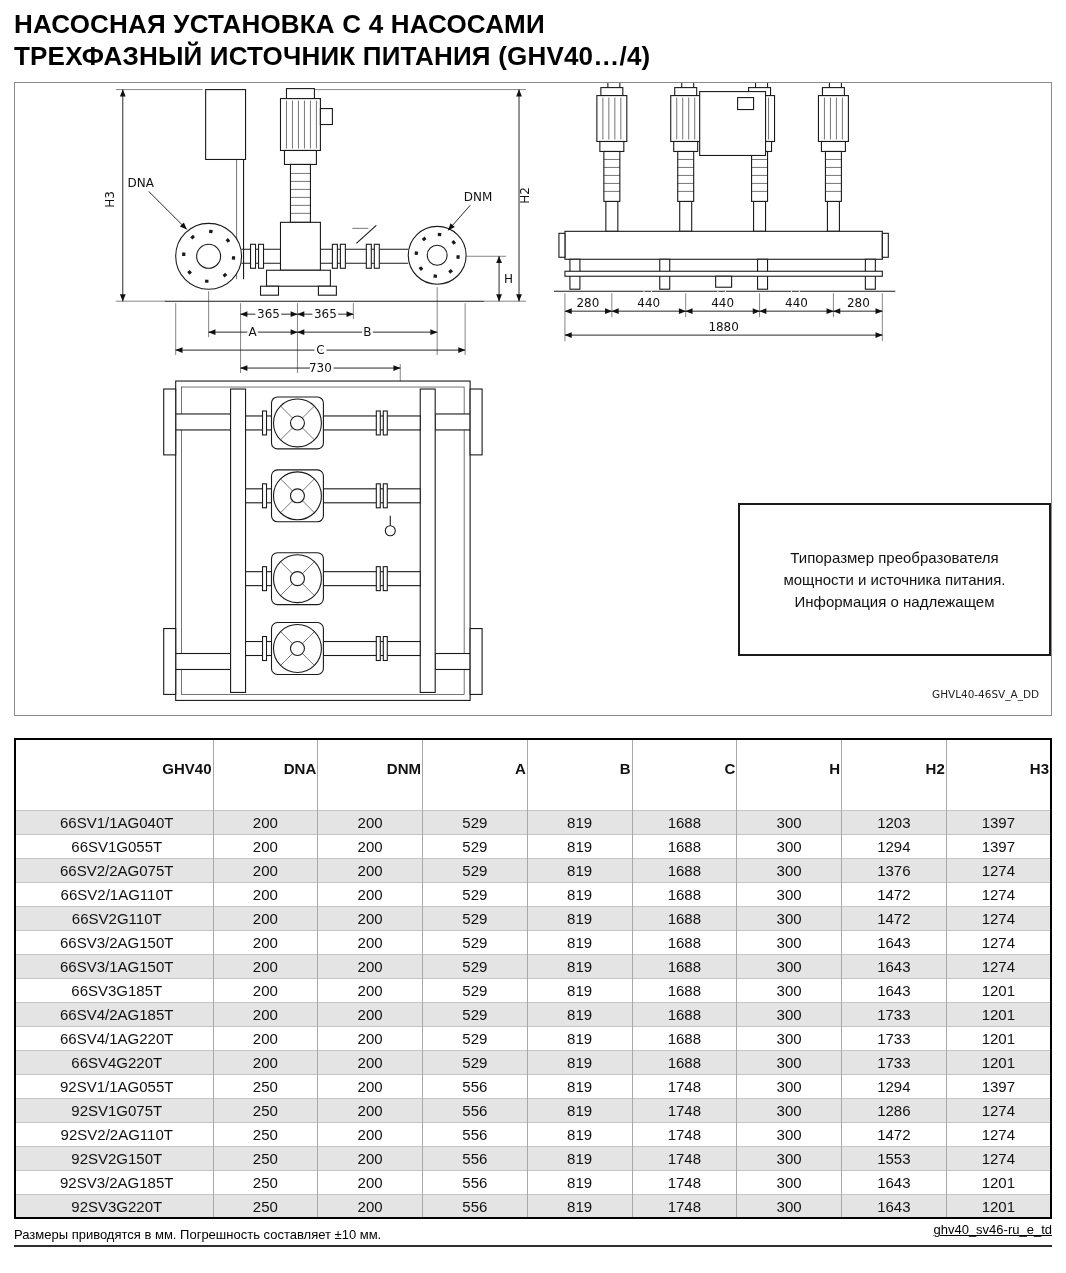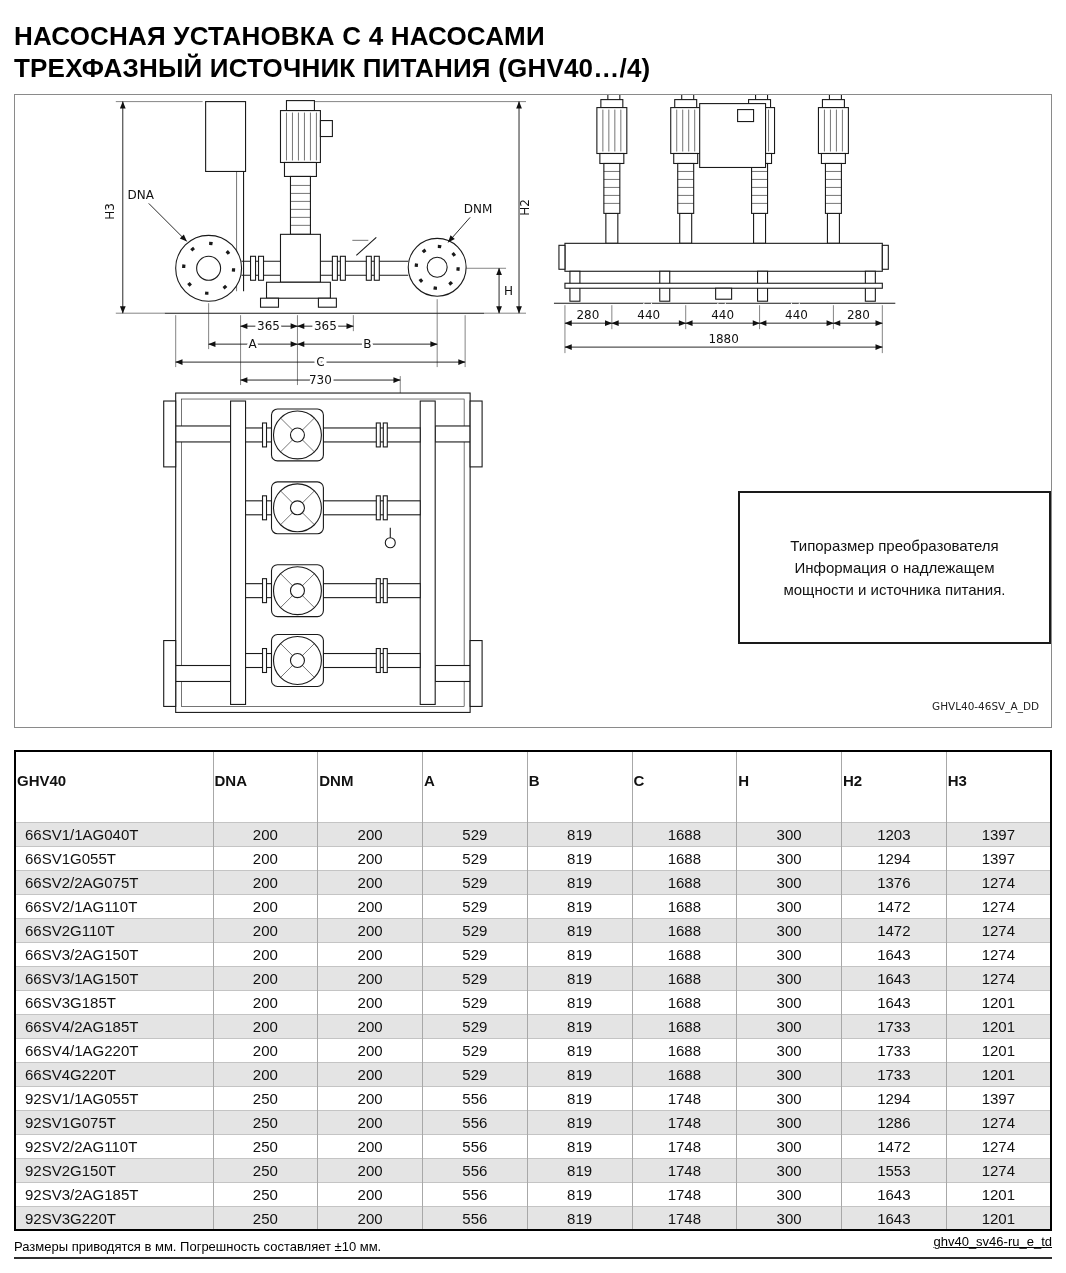--- a/index.html
+++ b/index.html
@@ -2,21 +2,21 @@
 <html><head>
 <meta charset="utf-8">
 <style>
   * { box-sizing: border-box; }
   html,body { margin:0; padding:0; background:#fff; }
   body {
     width:1066px; height:1273px;
     font-family:"Liberation Sans", sans-serif;
     color:#000; padding:0 14px; position:relative;
   }
-  .title-block { padding-top:20px; margin-bottom:10px; }
+  .title-block { padding-top:8px; margin-bottom:10px; }
   .title-line { margin:0; font-size:26px; font-weight:700; line-height:1.24; letter-spacing:.2px; }
 
   .drawing-box {
     position:relative; width:1038px; height:634px;
     border:1px solid #8a8a8a; background:#fff;
   }
   .drawing-svg { width:100%; height:100%; display:block; }
 
   
   .fw   { fill:#fff; stroke:#1a1a1a; stroke-width:1.1; }
@@ -24,40 +24,40 @@
   .thin { stroke:#1a1a1a; stroke-width:0.6; fill:none; }
   .boltL { fill:none; stroke:#1a1a1a; stroke-width:3.2; stroke-dasharray:3.5 16.1; }
   .boltR { fill:none; stroke:#1a1a1a; stroke-width:3.2; stroke-dasharray:3.5 13; }
   .dim  { stroke:#111; stroke-width:0.9; fill:none; }
   .ext  { stroke:#333; stroke-width:0.6; fill:none; }
   .dimtext { font-family:"DejaVu Sans", sans-serif; font-size:12px; fill:#111; }
   .halo { stroke:#fff; stroke-width:5px; paint-order:stroke; }
   .codetext { font-family:"DejaVu Sans", sans-serif; font-size:10.5px; fill:#222; }
 
   .note-box {
-    position:absolute; left:723px; top:396px; width:313px; height:153px;
+    position:absolute; left:723px; top:420px; width:313px; height:153px;
     border:2px solid #1a1a1a; background:#fff;
     display:flex; flex-direction:column; justify-content:center;
     text-align:center; font-size:15px; line-height:1.45; color:#111;
   }
 
   .spec-table {
     width:1038px; border-collapse:collapse; border:2px solid #000;
     font-size:15px; color:#111; margin-top:22px; table-layout:fixed;
   }
   .spec-table th {
-    font-weight:700; font-size:15px; height:58px; text-align:left;
+    font-weight:700; font-size:15px; height:58px; text-align:right;
     vertical-align:middle; border-left:1px solid #a8a8a8; background:#fff;
   }
   .spec-table th:first-child { border-left:none; width:198px; }
   .spec-table td {
     height:24px; text-align:center; border-left:1px solid #a8a8a8;
     border-top:1px solid #c4c4c4; padding:0 4px; vertical-align:middle;
   }
-  .spec-table td:first-child { text-align:left; padding-left:9px; border-left:none; }
+  .spec-table td:first-child { text-align:center; padding-left:9px; border-left:none; }
   .spec-table tr.shade td { background:#e4e4e4; }
   .spec-table tr.spacer-row td { height:13px; border-top:none; background:#fff; }
 
   .footer { display:flex; justify-content:space-between; align-items:flex-end; margin-top:8px; font-size:13px; }
   .footer-code { position:relative; top:-5px;text-decoration:underline; }
   .page-rule { border-top:2px solid #2e2e2e; margin-top:3px; }
 </style>
 </head>
 <body>
 
@@ -228,22 +228,22 @@
       <use href="#topunit" x="283" y="566"></use>
       <circle cx="376" cy="448" r="5" class="ln"></circle>
       <line x1="376" y1="443" x2="376" y2="433" class="ln"></line>
     </g>
 
     <text x="1026" y="616" class="codetext" text-anchor="end">GHVL40-46SV_A_DD</text>
   </svg>
 
   <div class="note-box">
     <div>Типоразмер преобразователя</div>
+    <div>мощности и источника питания.</div>
     <div>Информация о надлежащем</div>
-    <div>мощности и источника питания.</div>
   </div>
 </div>
 
 <table class="spec-table">
   <thead>
     <tr>
         <th>GHV40</th>
         <th>DNA</th>
         <th>DNM</th>
         <th>A</th>

